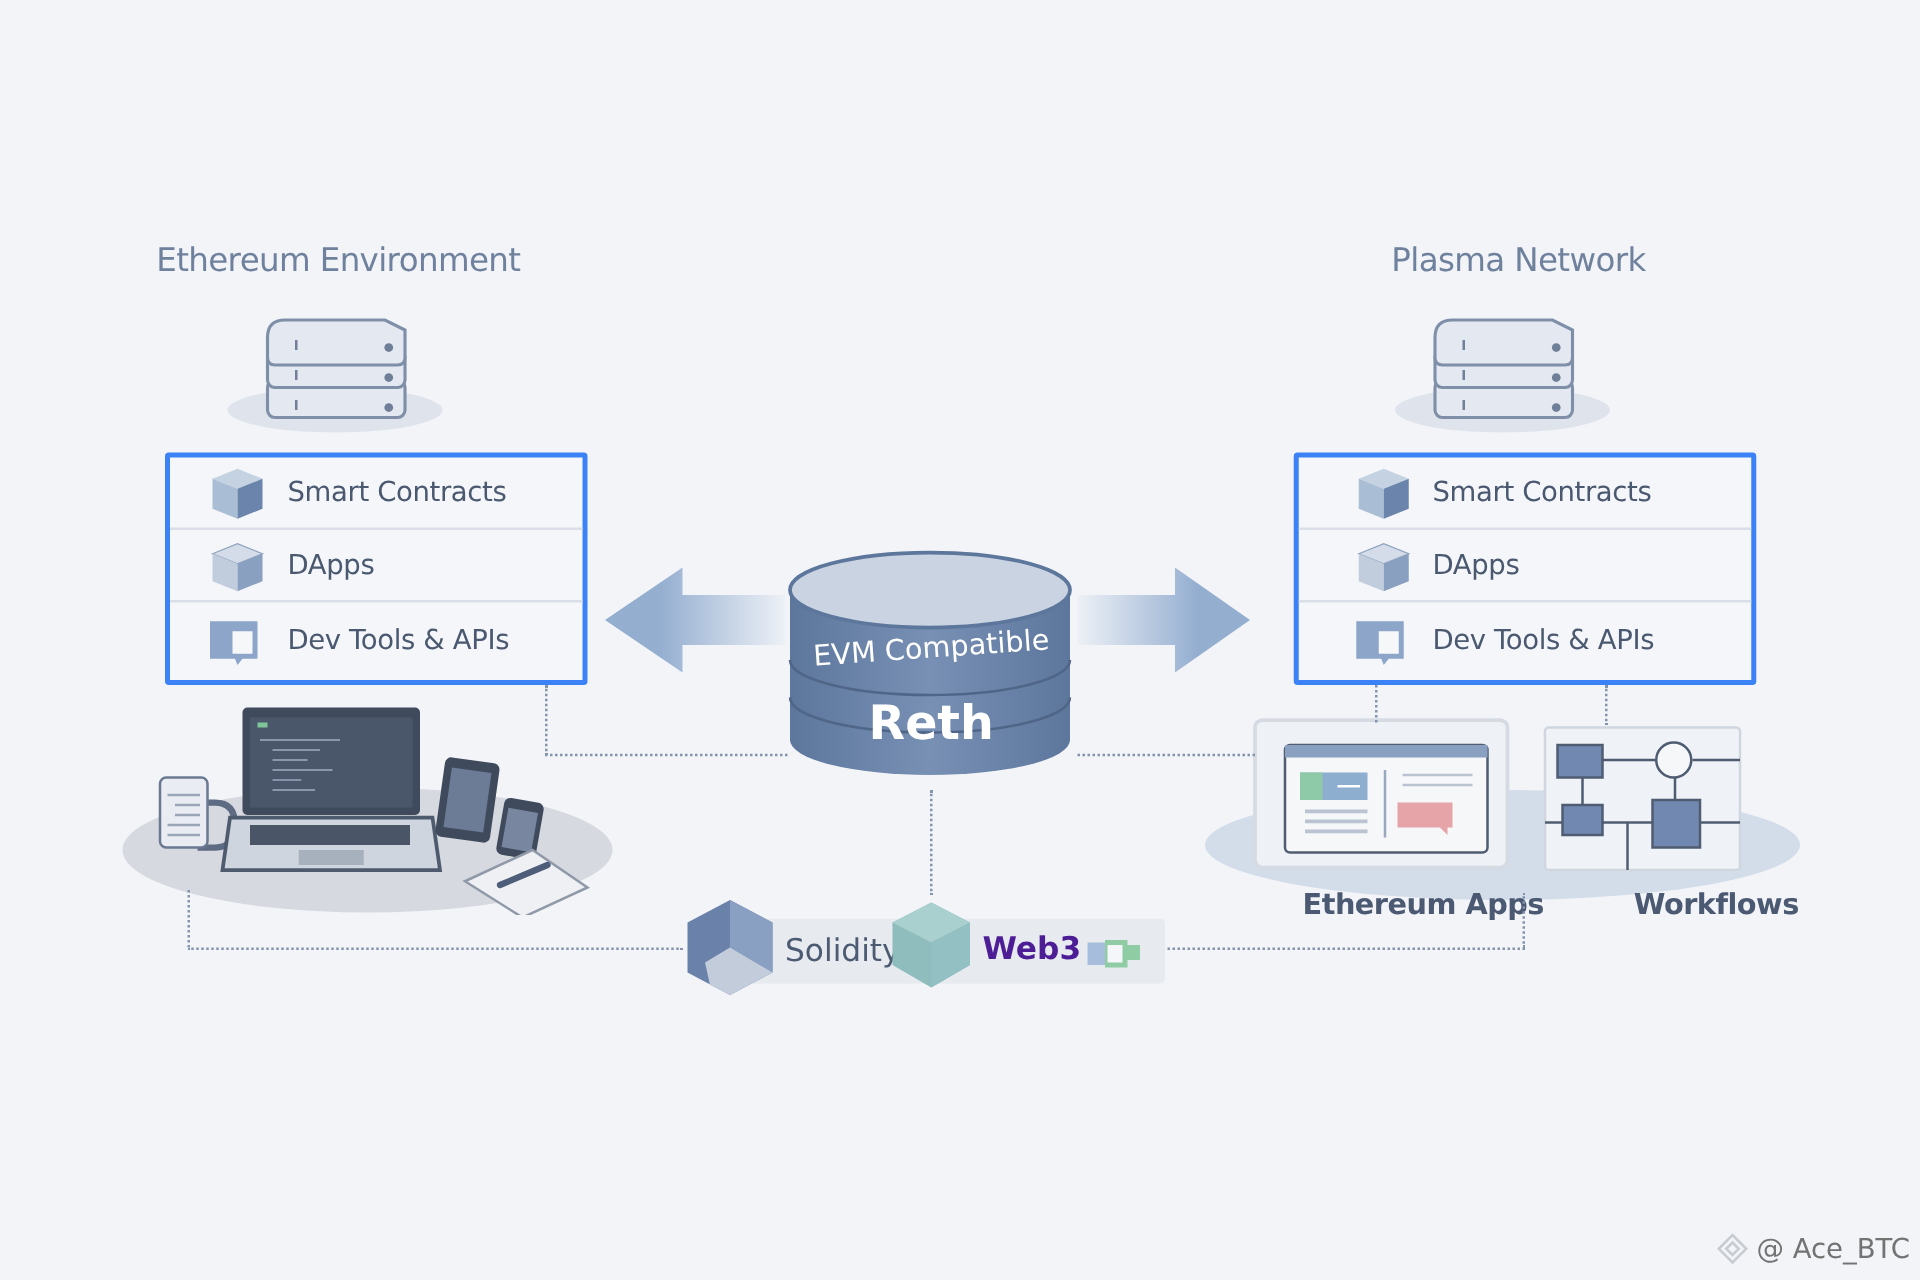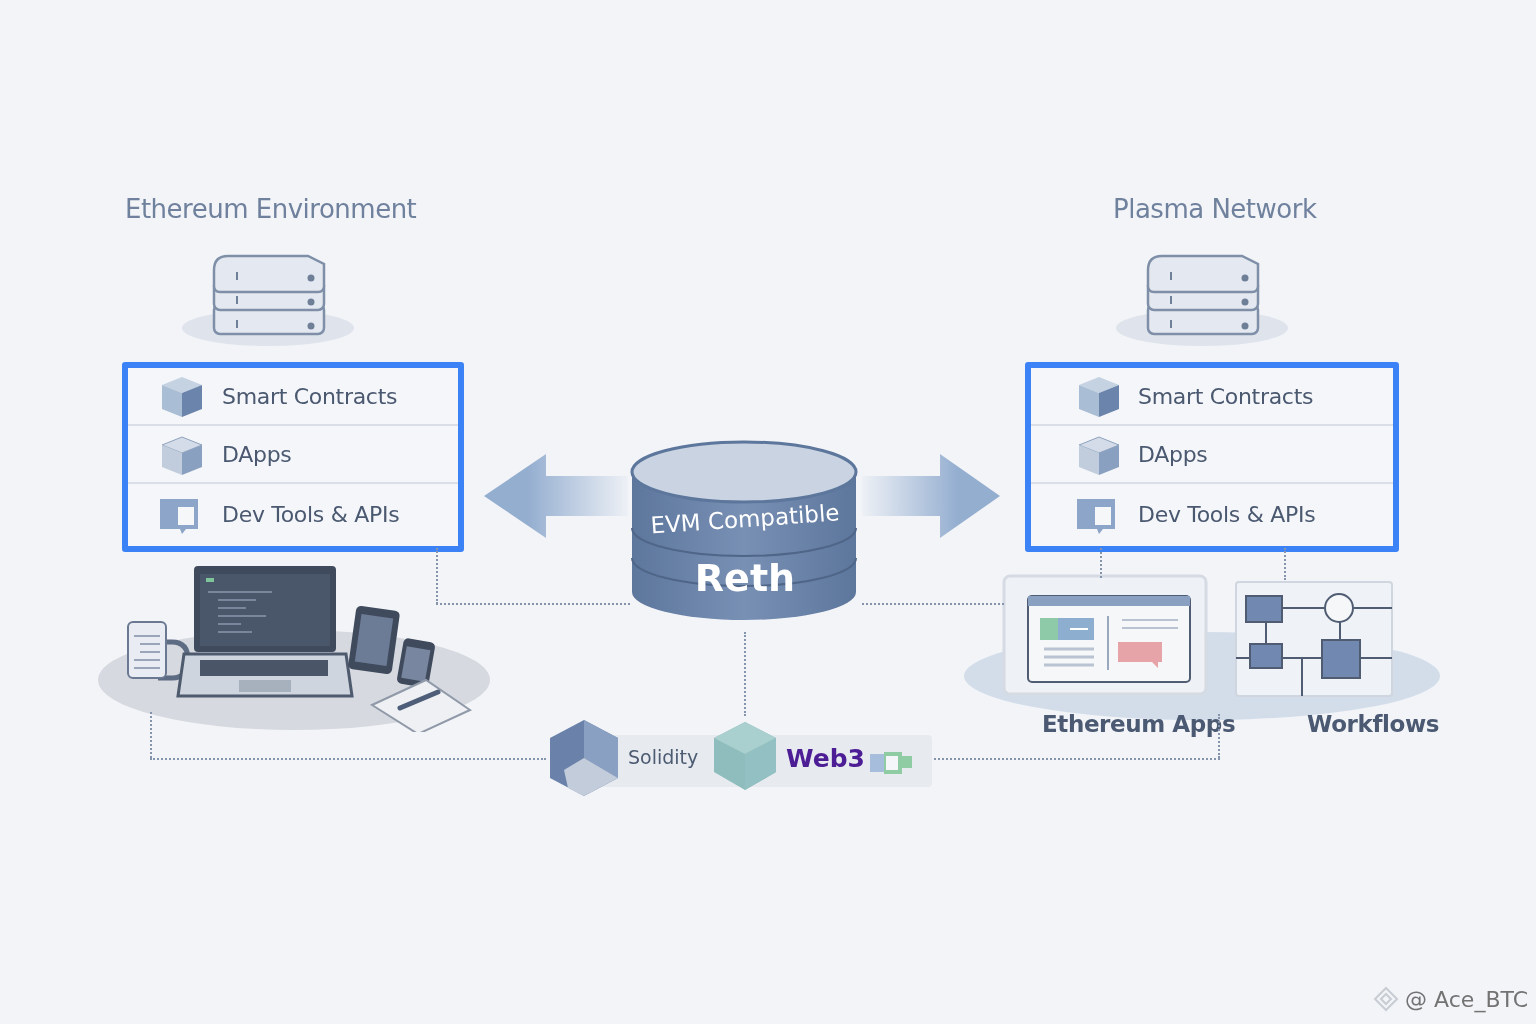--- a/index.html
+++ b/index.html
@@ -8,22 +8,23 @@
     background: #f2f4f8;
     font-family: "DejaVu Sans", sans-serif;
     position: relative;
   }
   .abs { position: absolute; }
   .section-title {
     position: absolute; font-size: 26px; font-weight: normal;
     color: #6f819d; letter-spacing: -0.5px;
   }
   .feature-box {
-    position: absolute; border: 6px solid #3b82f6; border-radius: 3px;
+    position: absolute; border: 4px solid #3b82f6; border-radius: 3px;
     background: #f4f6f9;
+    margin-left: 10px;
   }
   .feature-row {
     position: relative; height: 56px; display: flex; align-items: center;
     border-bottom: 2px solid #d9dee7;
   }
   .feature-row:last-child { border-bottom: none; height: 60px; }
   .feature-row .ficon { position: absolute; left: 28px; width: 50px; height: 50px; }
   .feature-row .flabel {
     position: absolute; left: 94px; font-size: 22px; color: #4a5870;
     letter-spacing: -0.3px;
@@ -268,21 +269,21 @@
 <div class="dots-v" style="left:1218px; top:714px; height:44px;"></div>
 <div class="dots-v" style="left:1100px; top:548px; height:30px;"></div>
 <div class="dots-v" style="left:1284px; top:548px; height:32px;"></div>
 
 <div class="abs" style="left:580px; top:735px; width:352px; height:52px; background:#e7ebf0; border-radius:4px;"></div>
 <svg class="abs" style="left:544px; top:716px;" width="80" height="82">
   <polygon points="40,4 74,22 74,62 40,80 6,62 6,22" fill="#6a82aa"></polygon>
   <polygon points="40,4 74,22 74,62 40,42" fill="#8aa0c2"></polygon>
   <polygon points="20,54 40,42 74,62 40,80 24,72" fill="#c2ccdb"></polygon>
 </svg>
-<div class="abs" style="left:628px; top:746px; font-size:19px; color:#4d5b72;">Solidity</div>
+<div class="abs" style="left:628px; top:746px; font-size:25px; color:#4d5b72;">Solidity</div>
 <svg class="abs" style="left:710px; top:720px;" width="70" height="72">
   <polygon points="35,2 66,18 66,52 35,70 4,52 4,18" fill="#8fbcbc"></polygon>
   <polygon points="35,2 66,18 35,34 4,18" fill="#a9cfce"></polygon>
   <polygon points="35,34 66,18 66,52 35,70" fill="#93c0c2"></polygon>
 </svg>
 <div class="abs" style="left:786px; top:744px; font-size:25px; font-weight:bold; color:#4c1d95;">Web3</div>
 <svg class="abs" style="left:868px; top:748px;" width="52" height="28">
   <path d="M2 6 h14 v18 h-14 z" fill="#a6bedb"></path>
   <path d="M16 4 h18 v4 h10 v12 h-10 v6 h-18 z" fill="#8fcca4"></path>
   <rect x="18" y="8" width="12" height="14" fill="#f4f6f9"></rect>

